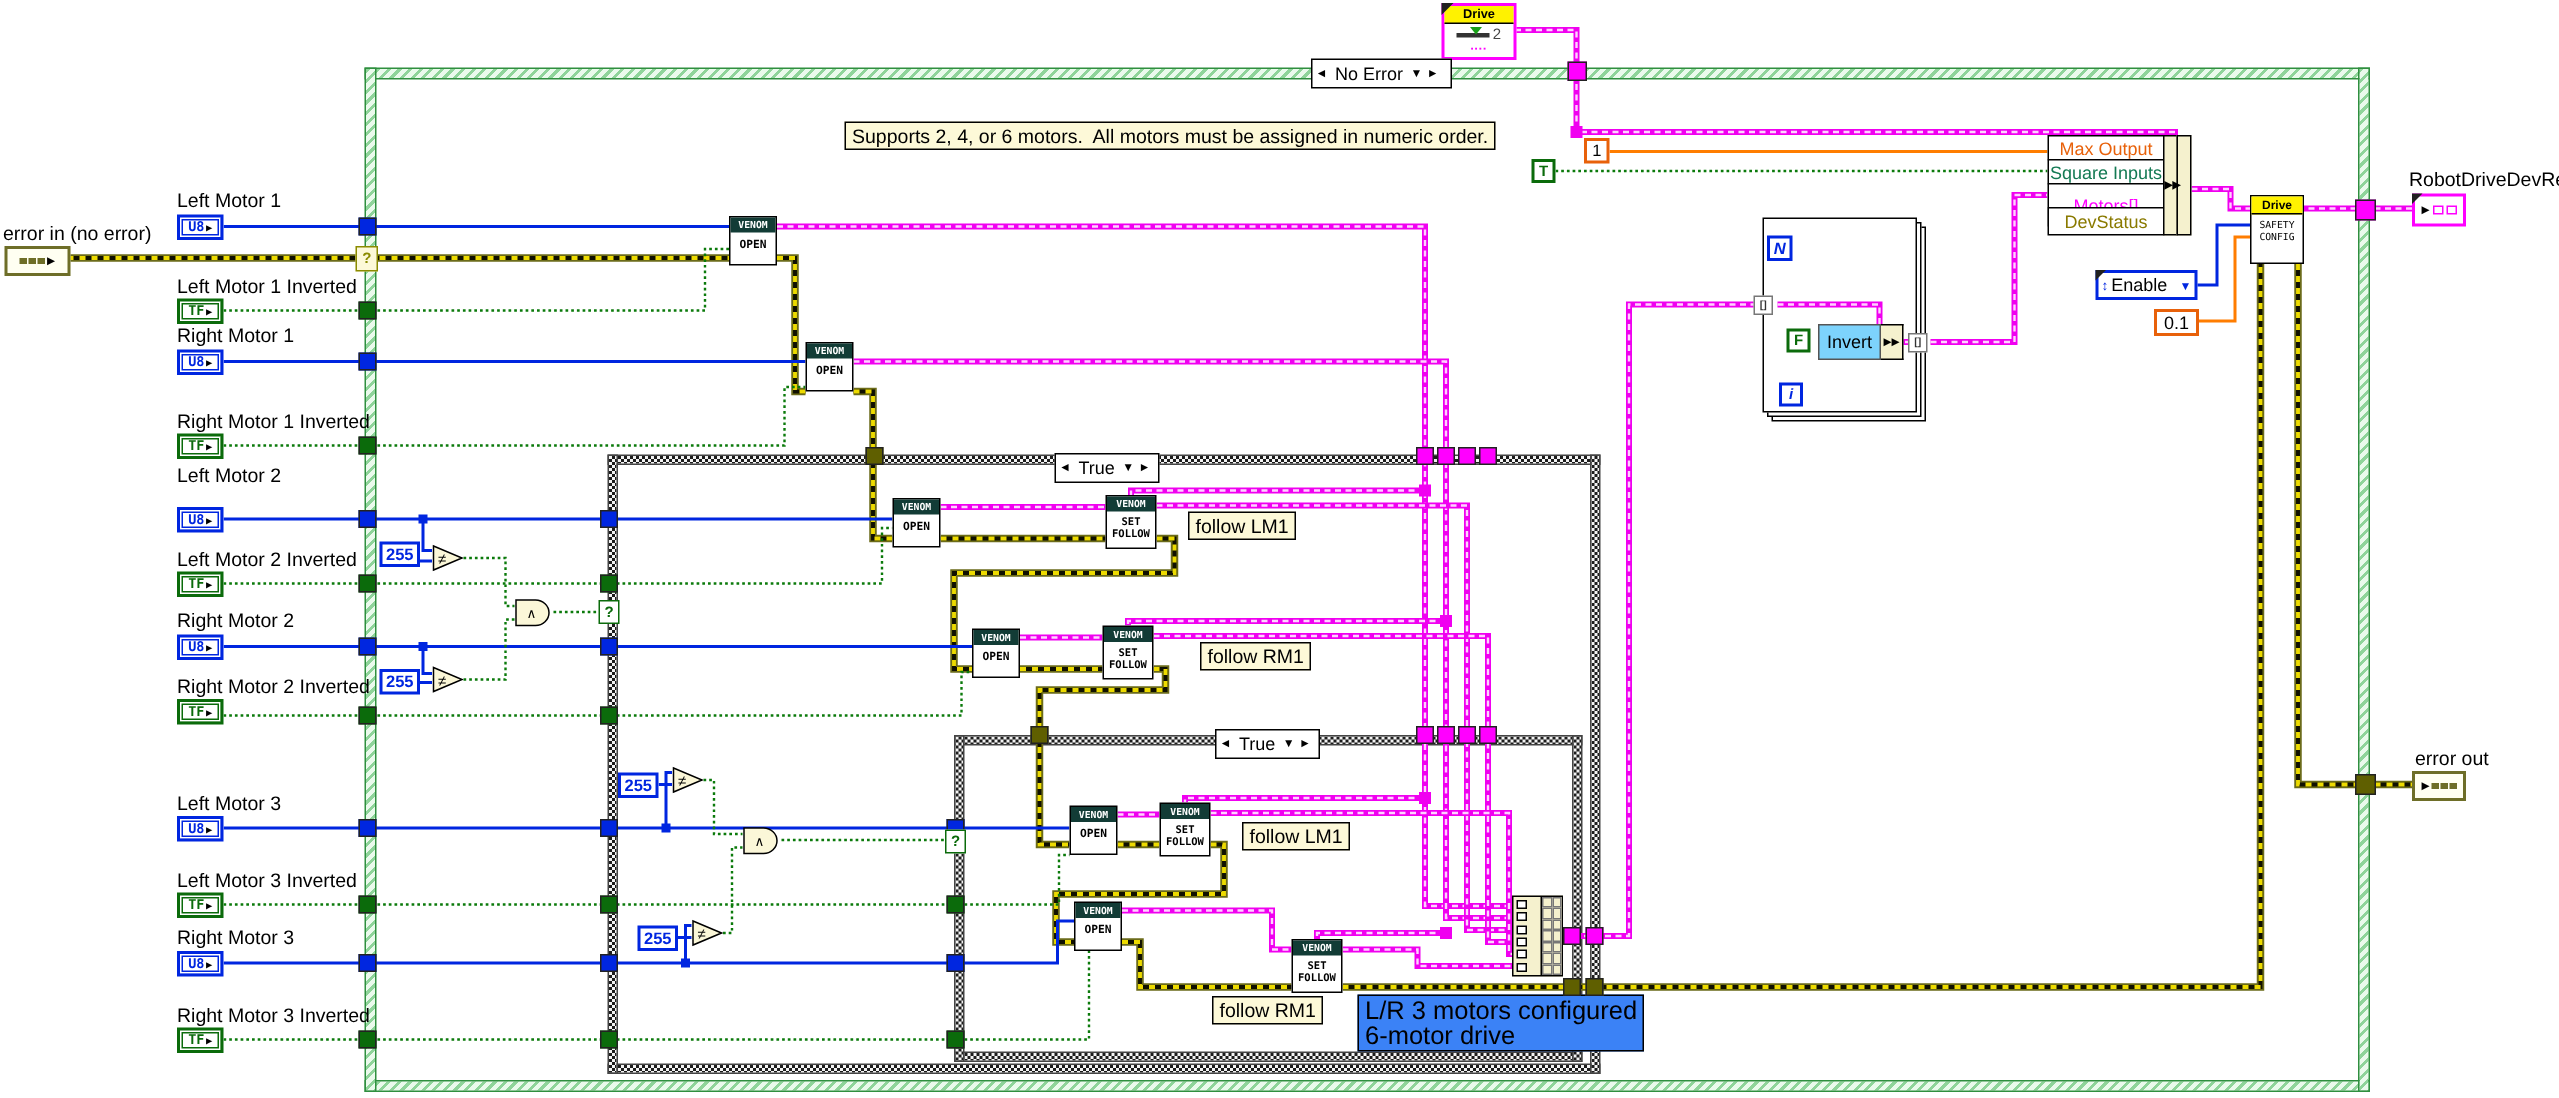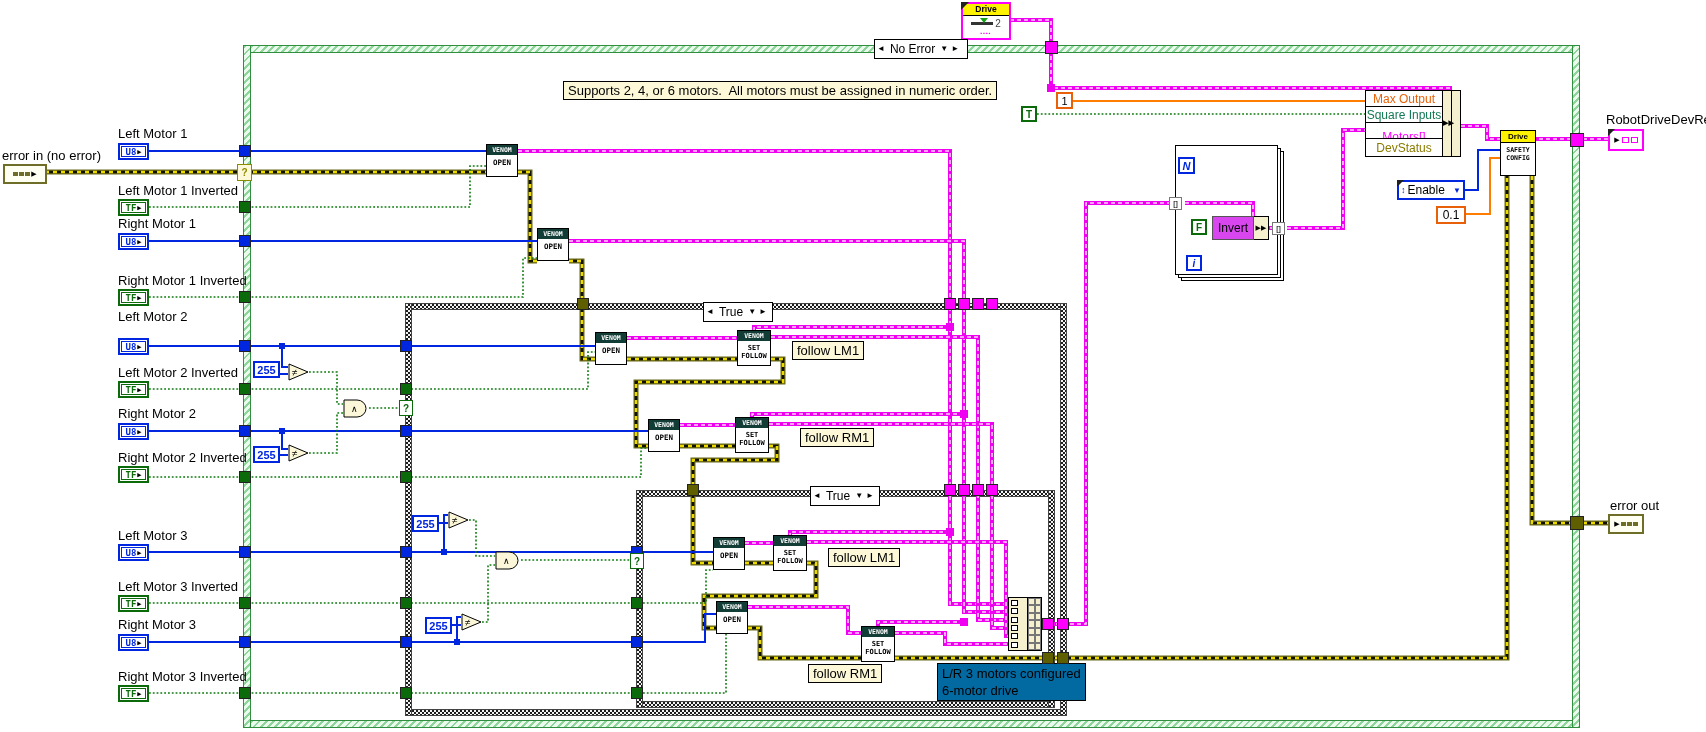--- a/index.html
+++ b/index.html
@@ -46,32 +46,32 @@
   .borange{border:2px solid #e8610a;color:#000;font-weight:normal;}
   
   .bundlerow{position:absolute;left:1365px;width:78px;background:#fff;border:1px solid #000;box-sizing:border-box;
              font-size:12px;display:flex;align-items:center;justify-content:center;z-index:26;white-space:nowrap;}
   .bcol{position:absolute;background:#f5f1ce;border:1px solid #000;box-sizing:border-box;z-index:26;}
   .tunnel{position:absolute;z-index:28;box-sizing:border-box;}
   .qsel{position:absolute;background:#fff;z-index:29;display:flex;align-items:center;justify-content:center;
         font-weight:bold;font-size:10px;box-sizing:border-box;}
   .loop-sheet{position:absolute;background:#fff;border:1.5px solid #000;box-sizing:border-box;z-index:18;}
   .gate{position:absolute;z-index:26;}
-  .note{position:absolute;background:#0369a1;border:1px solid #000;font-size:13px;line-height:17px;padding:1px 4px;z-index:25;white-space:nowrap;margin-left:32px;}
+  .note{position:absolute;background:#3b82f6;border:1px solid #000;font-size:17px;line-height:17px;padding:1px 4px;z-index:25;white-space:nowrap;}
   svg#wires{position:absolute;left:0;top:0;z-index:20;}
   .drive-vi{position:absolute;left:961px;top:2px;width:50px;height:38px;border:2px solid #ff00ff;background:#fff;
             box-sizing:border-box;z-index:26;}
   .drive-vi .band{background:#fff200;border-bottom:1px solid #000;font-size:8.5px;font-weight:bold;text-align:center;line-height:11px;height:11px;}
   .sc{position:absolute;left:1500px;top:130px;width:36px;height:46px;border:1px solid #000;background:#fff;box-sizing:border-box;z-index:26;text-align:center;}
   .sc .band{background:#fff200;border-bottom:1px solid #000;font-size:8px;font-weight:bold;line-height:11px;height:11px;}
-  .sc .b2{font-family:"DejaVu Sans Mono",monospace;font-weight:bold;font-size:6.5px;line-height:8px;padding-top:3px;}
+  .sc .b2{font-family:"DejaVu Sans Mono",monospace;font-weight:normal;font-size:6.5px;line-height:8px;padding-top:3px;}
   .enum{position:absolute;left:1397px;top:180px;width:68px;height:20px;border:2px solid #0026e0;background:#fff;
         box-sizing:border-box;display:flex;align-items:center;z-index:26;font-size:12px;gap:2px;padding:0 2px;}
   .invert{position:absolute;left:1212px;top:216px;height:24px;display:flex;z-index:26;}
-  .invert .ibox{width:40px;background:#d946ef;border:1px solid #555;font-size:12px;display:flex;align-items:center;justify-content:center;}
+  .invert .ibox{width:40px;background:#7dd3fc;border:1px solid #555;font-size:12px;display:flex;align-items:center;justify-content:center;}
   .invert .icol{width:14px;background:#f5f1ce;border:1px solid #000;border-left:none;display:flex;align-items:center;justify-content:center;font-size:7px;}
   .barray{position:absolute;left:1008px;top:597px;width:34px;height:54px;border:1px solid #000;background:#f5f1ce;
           box-sizing:border-box;display:flex;z-index:26;}
   .barray .lcol{width:16px;display:flex;flex-direction:column;justify-content:space-around;padding:1px 0 1px 2px;}
   .barray .lcol i{display:block;width:5px;height:4px;border:1px solid #000;background:#fff;}
   .barray .grid{flex:1;display:grid;grid-template-columns:1fr 1fr;grid-auto-rows:1fr;border-left:1px solid #000;}
   .barray .grid b{border:0.5px solid #777;background:#f5f1ce;}
 </style>
 </head>
 <body>

